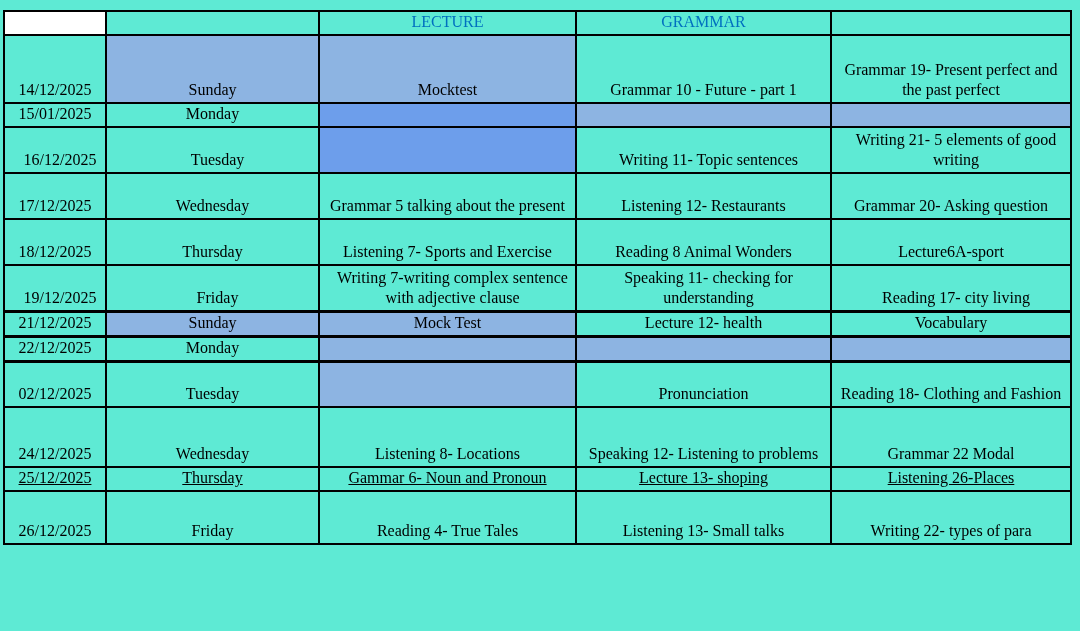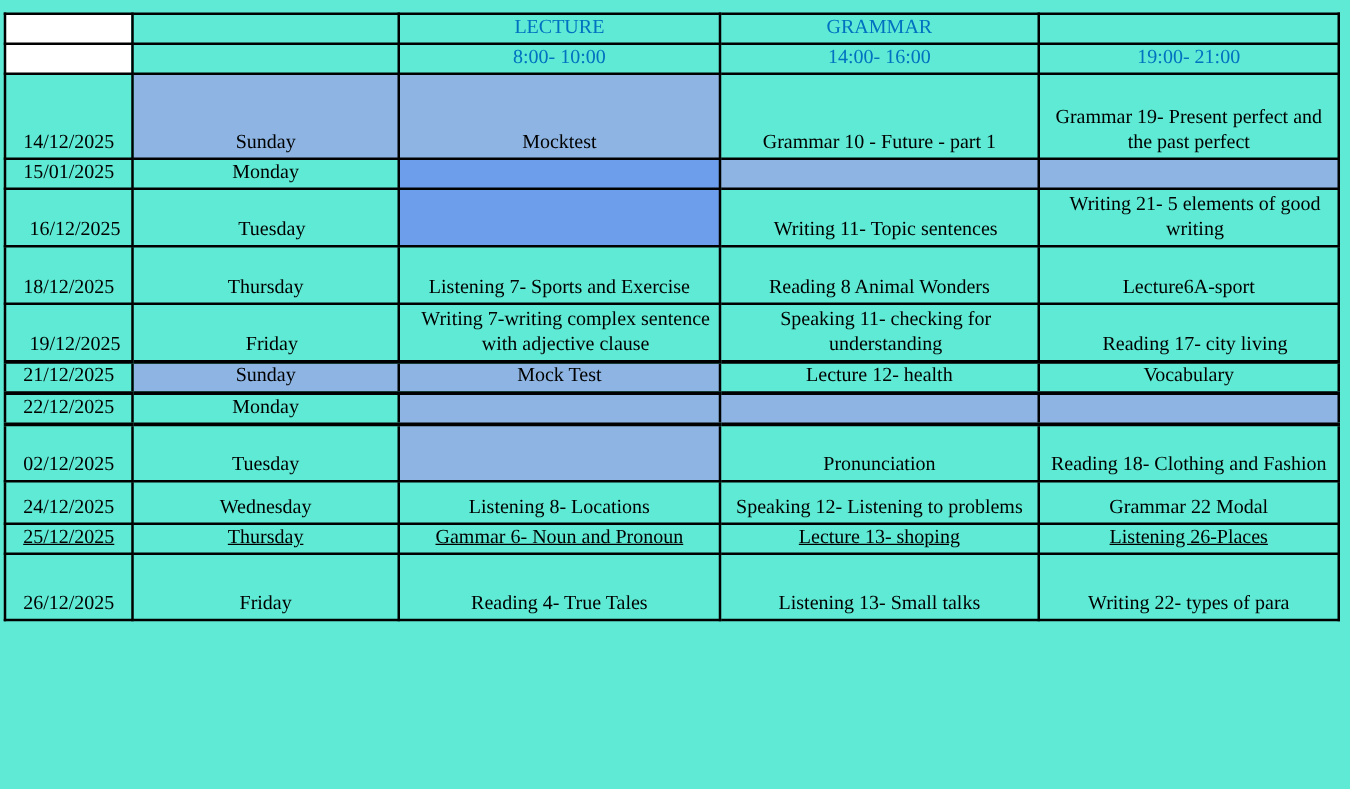--- a/index.html
+++ b/index.html
@@ -51,27 +51,20 @@
       <col style="width:240px">
     </colgroup>
     <tbody>
       <tr style="height:18px">
         <td class="blank"></td>
         <td class="hdr"></td>
         <td class="hdr">LECTURE</td>
         <td class="hdr">GRAMMAR</td>
         <td class="hdr"></td>
       </tr>
-      <tr style="height:17px">
-        <td class="blank"></td>
-        <td class="hdr"></td>
-        <td class="hdr">8:00- 10:00</td>
-        <td class="hdr">14:00- 16:00</td>
-        <td class="hdr">19:00- 21:00</td>
-      </tr>
     </tbody>
     <tbody id="rows">
         <tr style="height: 68px;">
           <td class="c-date">14/12/2025</td>
           <td class="c-day hl-light">Sunday</td>
           <td class="c-lec hl-light">Mocktest</td>
           <td class="c-gra">Grammar 10 - Future - part 1</td>
           <td class="c-eve">Grammar 19- Present perfect and the past perfect</td>
         </tr>
         <tr style="height: 23px;">
@@ -80,20 +73,27 @@
           <td class="c-lec hl-dark"></td>
           <td class="c-gra hl-light"></td>
           <td class="c-eve hl-light"></td>
         </tr>
         <tr class="bt1" style="height: 46px;">
           <td class="c-date">16/12/2025</td>
           <td class="c-day">Tuesday</td>
           <td class="c-lec hl-dark"></td>
           <td class="c-gra">Writing 11- Topic sentences</td>
           <td class="c-eve">Writing 21- 5 elements of good writing</td>
+        </tr>
+        <tr style="height: 46px;">
+          <td class="c-date">17/12/2025</td>
+          <td class="c-day">Wednesday</td>
+          <td class="c-lec nowrap">Grammar 5 talking about the present</td>
+          <td class="c-gra">Listening 12- Restaurants</td>
+          <td class="c-eve">Grammar 20- Asking question</td>
         </tr>
         <tr style="height: 46px;">
           <td class="c-date">18/12/2025</td>
           <td class="c-day">Thursday</td>
           <td class="c-lec">Listening 7- Sports and Exercise</td>
           <td class="c-gra">Reading 8 Animal Wonders</td>
           <td class="c-eve">Lecture6A-sport</td>
         </tr>
         <tr class="bt1" style="height: 46px;">
           <td class="c-date">19/12/2025</td>
@@ -116,21 +116,21 @@
           <td class="c-gra hl-light"></td>
           <td class="c-eve hl-light"></td>
         </tr>
         <tr class="bt3" style="height: 46px;">
           <td class="c-date">02/12/2025</td>
           <td class="c-day">Tuesday</td>
           <td class="c-lec hl-light"></td>
           <td class="c-gra">Pronunciation</td>
           <td class="c-eve">Reading 18- Clothing and Fashion</td>
         </tr>
-        <tr style="height: 34px;">
+        <tr style="height: 60px;">
           <td class="c-date">24/12/2025</td>
           <td class="c-day">Wednesday</td>
           <td class="c-lec">Listening 8- Locations</td>
           <td class="c-gra">Speaking 12- Listening to problems</td>
           <td class="c-eve">Grammar 22 Modal</td>
         </tr>
         <tr style="height: 23px; text-decoration: underline;">
           <td class="c-date">25/12/2025</td>
           <td class="c-day">Thursday</td>
           <td class="c-lec">Gammar 6- Noun and Pronoun</td>

